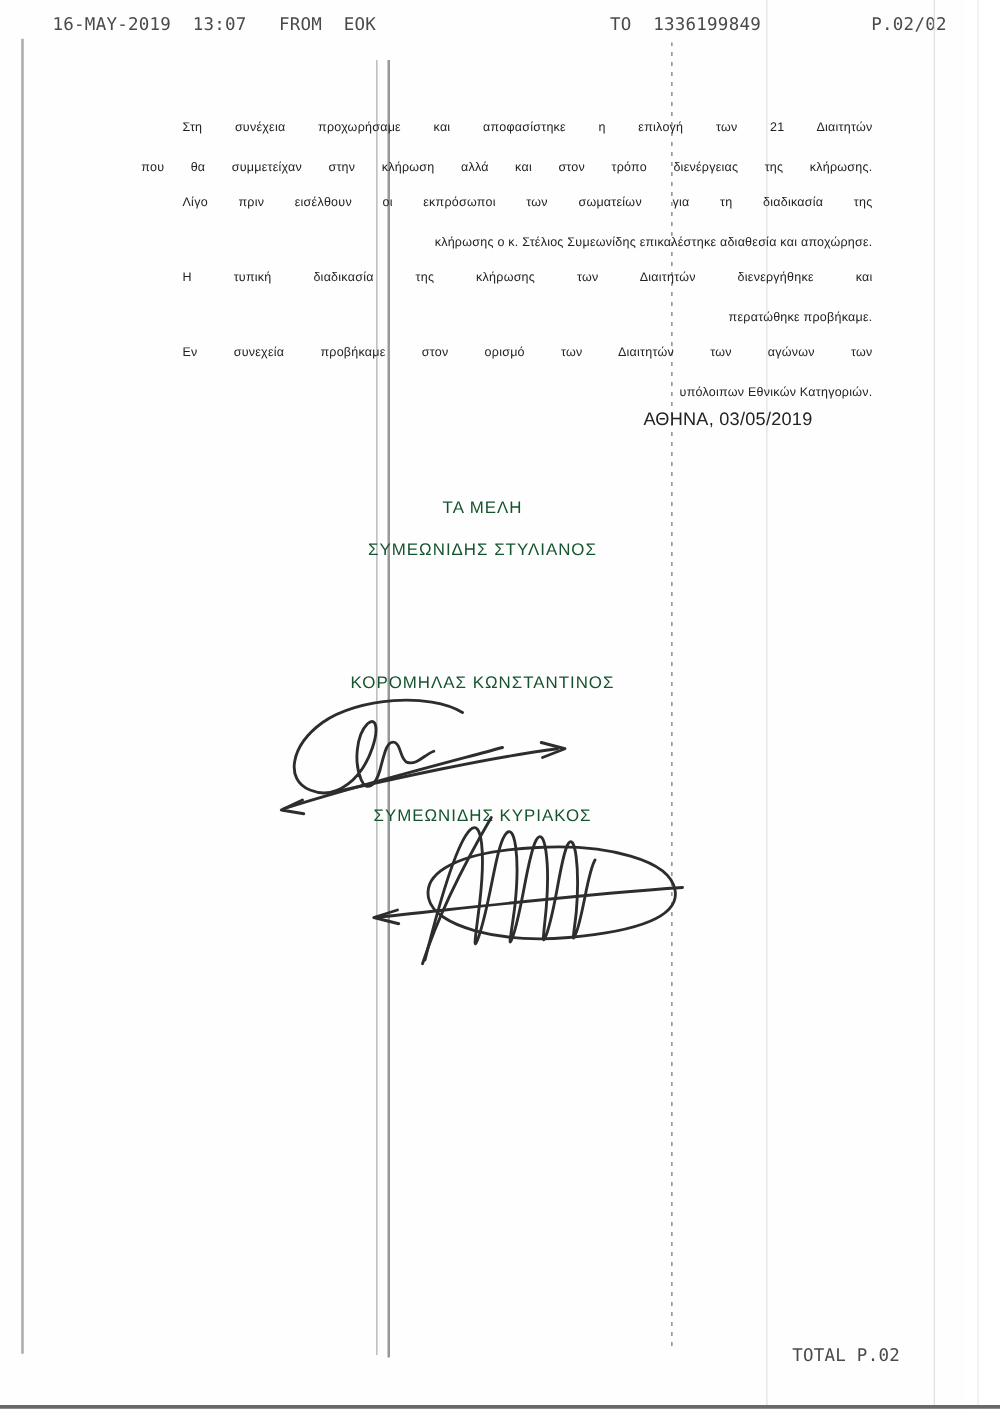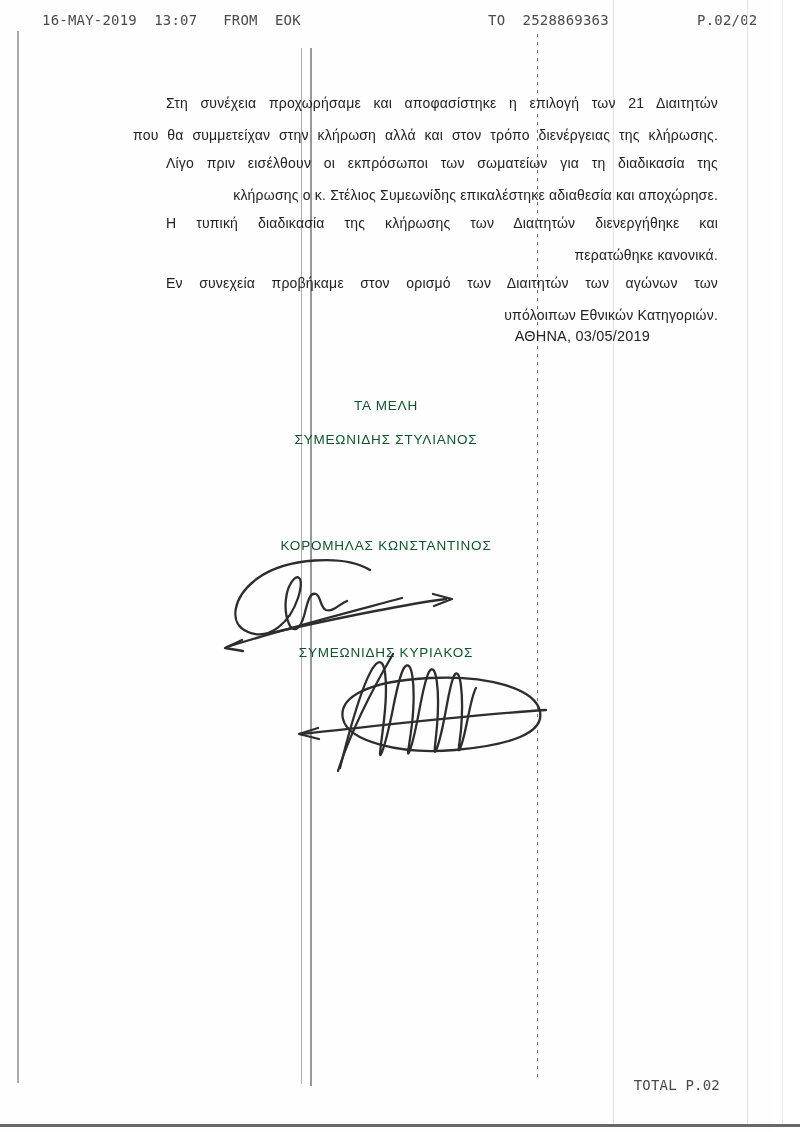--- a/index.html
+++ b/index.html
@@ -18,23 +18,22 @@
     position:absolute;
     font-family:"DejaVu Sans Mono", monospace;
     font-size:14px;line-height:16px;
     color:#4a4a4a;
     white-space:pre;
     letter-spacing:0.2px;
   }
   
   .para{
     position:absolute;left:113px;width:585px;
-    font-size:14px;line-height:32px;color:#222222;
+    font-size:10px;line-height:32px;color:#222222;
     letter-spacing:0.2px;
-    margin-left:20px;
   }
   .line{display:block;}
   .line.fill{text-align:justify;text-align-last:justify;}
   .line.end{text-align:right;}
   .line.indent{text-indent:33px;}
   .dateline{
     position:absolute;top:320px;right:122px;
     font-size:14.5px;line-height:32px;color:#222222;
     letter-spacing:0.2px;
     margin-left:24px;
@@ -58,21 +57,21 @@
   .sig{position:absolute;}
   .sig path, .sig ellipse{stroke:#2d2d2d;stroke-width:2.3;fill:none;
     stroke-linecap:round;stroke-linejoin:round;}
 </style>
 </head>
 <body>
 
 <div class="page">
 
   <div class="faxtext" style="left:42px;top:12px;">16-MAY-2019  13:07   FROM  EOK</div>
-  <div class="faxtext" style="left:488px;top:12px;">TO  2528869363</div>
+  <div class="faxtext" style="left:488px;top:12px;">TO  1336199849</div>
   <div class="faxtext" style="left:697px;top:12px;">P.02/02</div>
 
   <div class="vline v-faint1"></div>
   <div class="vline v-faint2"></div>
   <div class="vline v-faint3"></div>
   <div class="vline v-left"></div>
   <div class="vline v-pair-a"></div>
   <div class="vline v-pair-b"></div>
   <div class="vline v-dotted"></div>
   <div class="hline-bottom"></div>
@@ -80,21 +79,21 @@
   <div class="para" style="top:87px">
     <span class="line fill indent">Στη συνέχεια προχωρήσαμε και αποφασίστηκε η επιλογή των 21 Διαιτητών</span>
     <span class="line fill">που θα συμμετείχαν στην κλήρωση αλλά και στον τρόπο διενέργειας της κλήρωσης.</span>
   </div>
   <div class="para" style="top:147px">
     <span class="line fill indent">Λίγο πριν εισέλθουν οι εκπρόσωποι των σωματείων για τη διαδικασία της</span>
     <span class="line end">κλήρωσης ο κ. Στέλιος Συμεωνίδης επικαλέστηκε αδιαθεσία και αποχώρησε.</span>
   </div>
   <div class="para" style="top:207px">
     <span class="line fill indent">Η τυπική διαδικασία της κλήρωσης των Διαιτητών διενεργήθηκε και</span>
-    <span class="line end">περατώθηκε κανονικά.</span>
+    <span class="line end">περατώθηκε προβήκαμε.</span>
   </div>
   <div class="para" style="top:267px">
     <span class="line fill indent">Εν συνεχεία προβήκαμε στον ορισμό των Διαιτητών των αγώνων των</span>
     <span class="line end">υπόλοιπων Εθνικών Κατηγοριών.</span>
   </div>
 
   <div class="dateline">ΑΘΗΝΑ, 03/05/2019</div>
 
   <div class="centerline" style="top:397px">ΤΑ ΜΕΛΗ</div>
   <div class="centerline" style="top:431px">ΣΥΜΕΩΝΙΔΗΣ ΣΤΥΛΙΑΝΟΣ</div>

